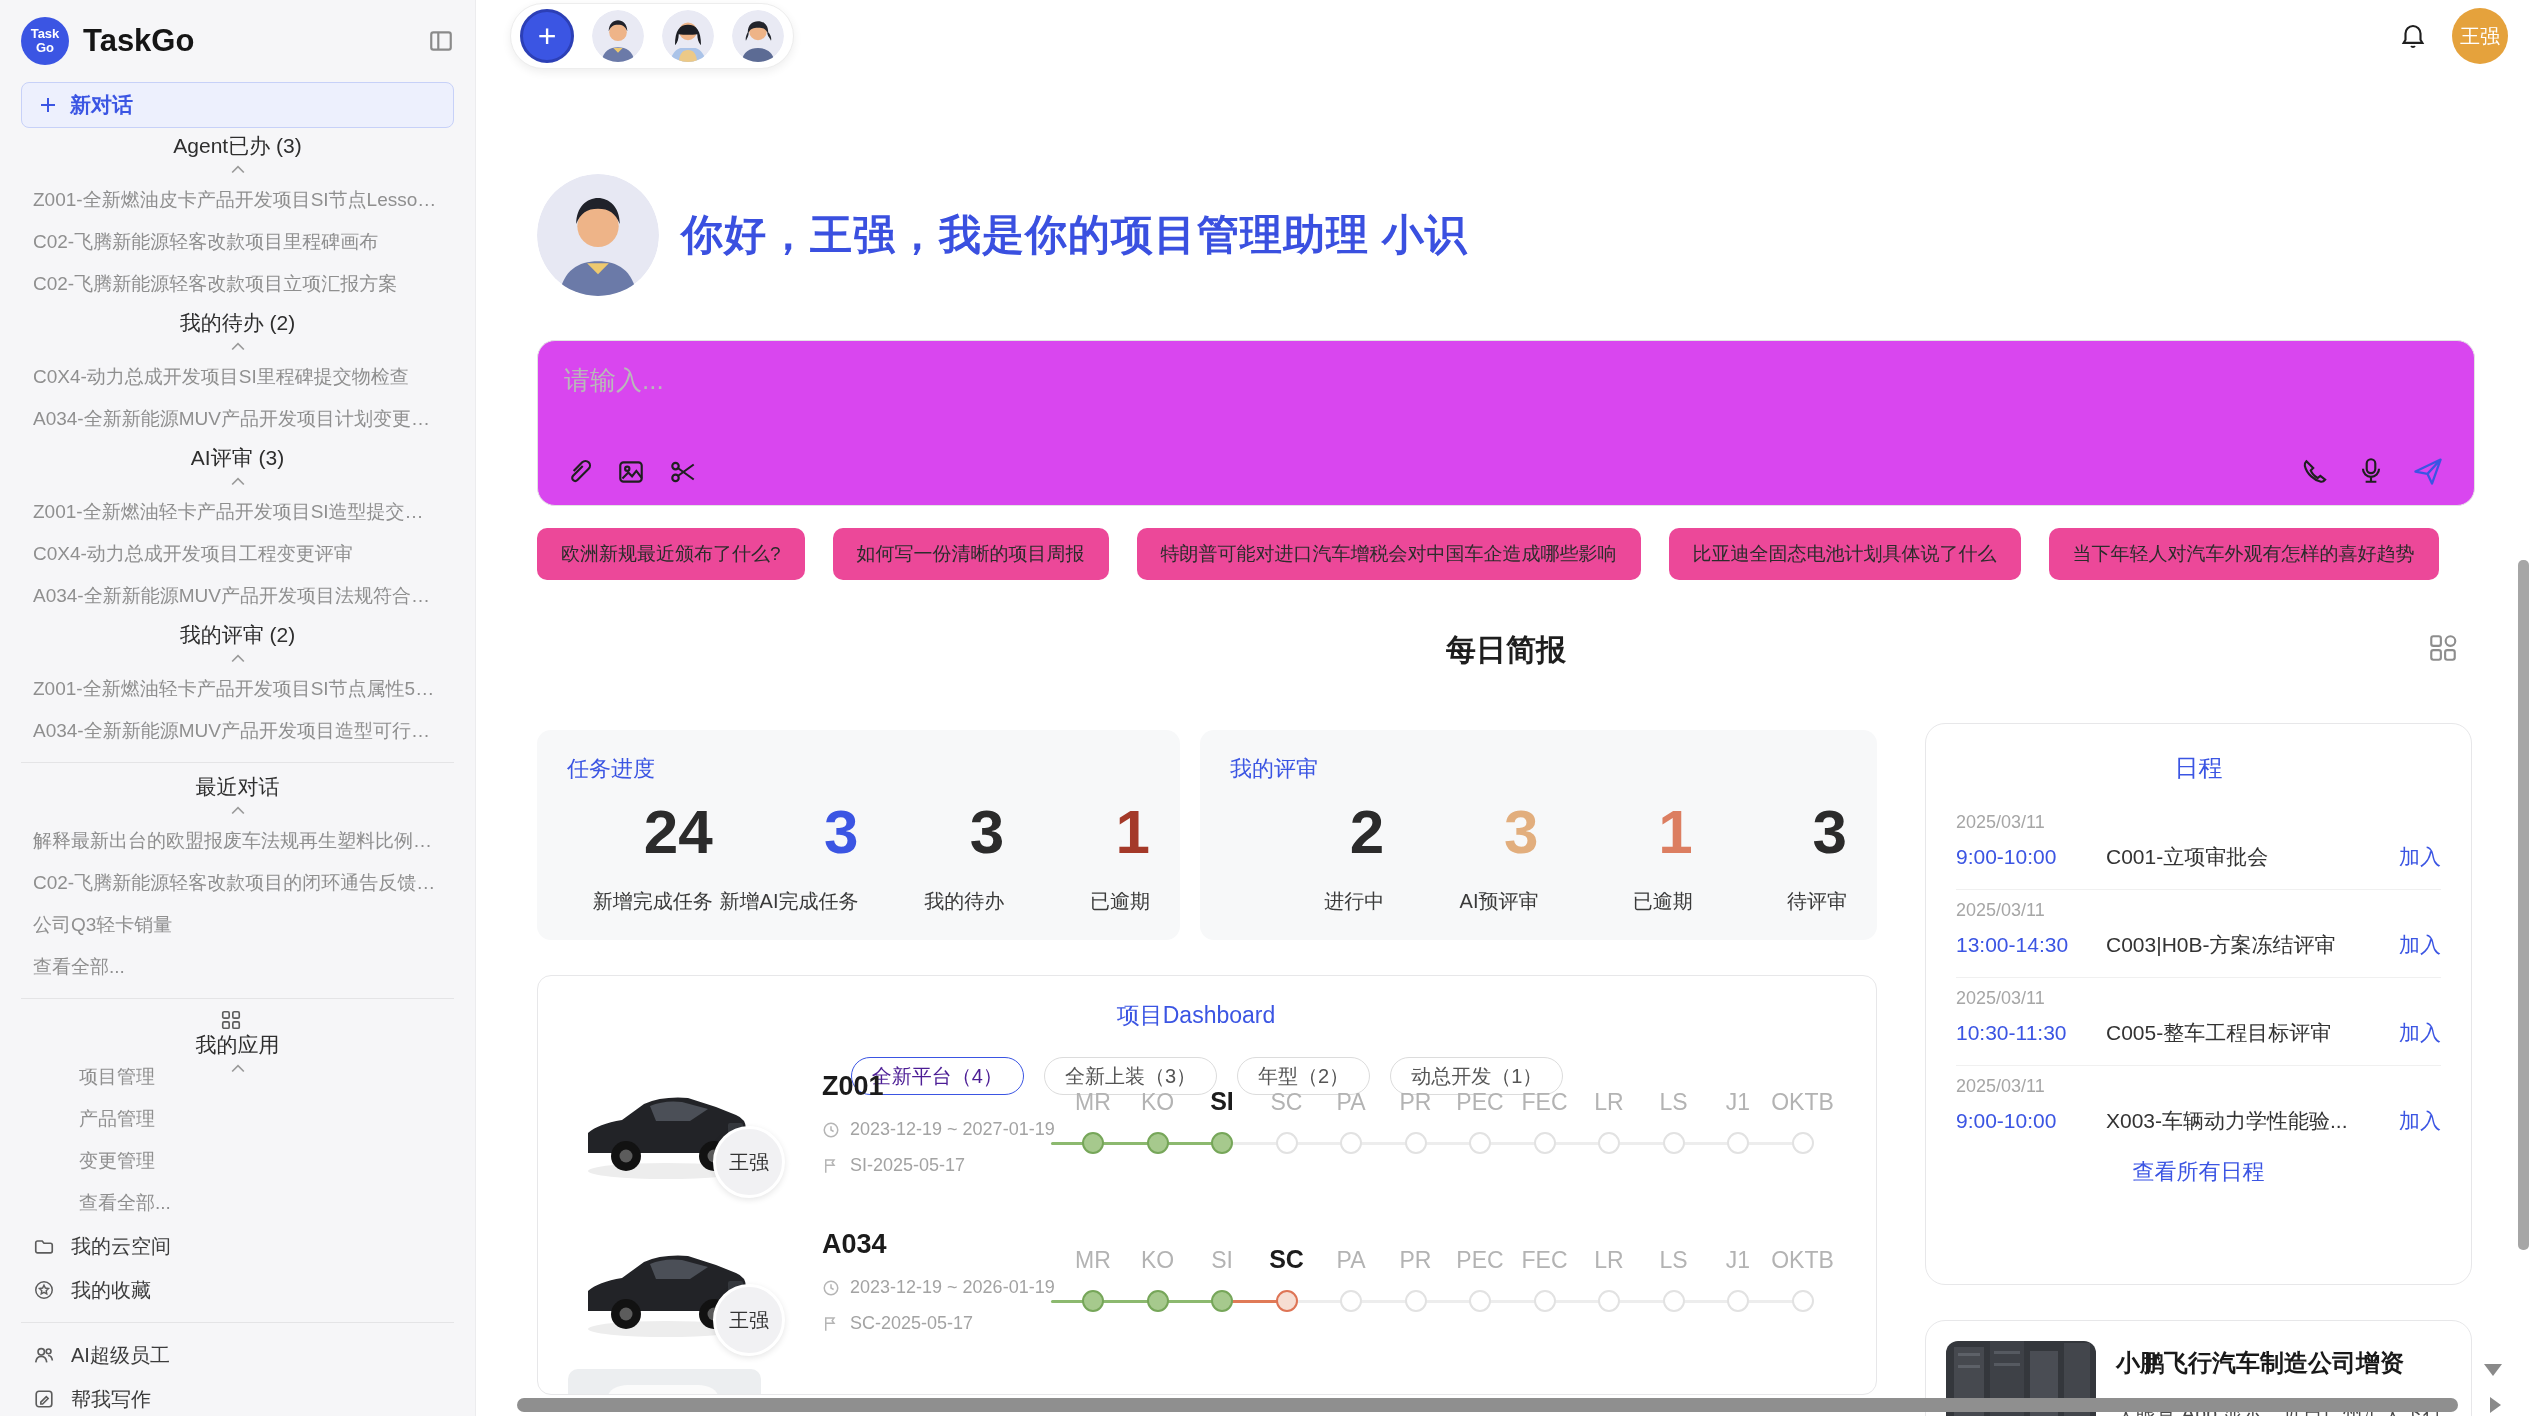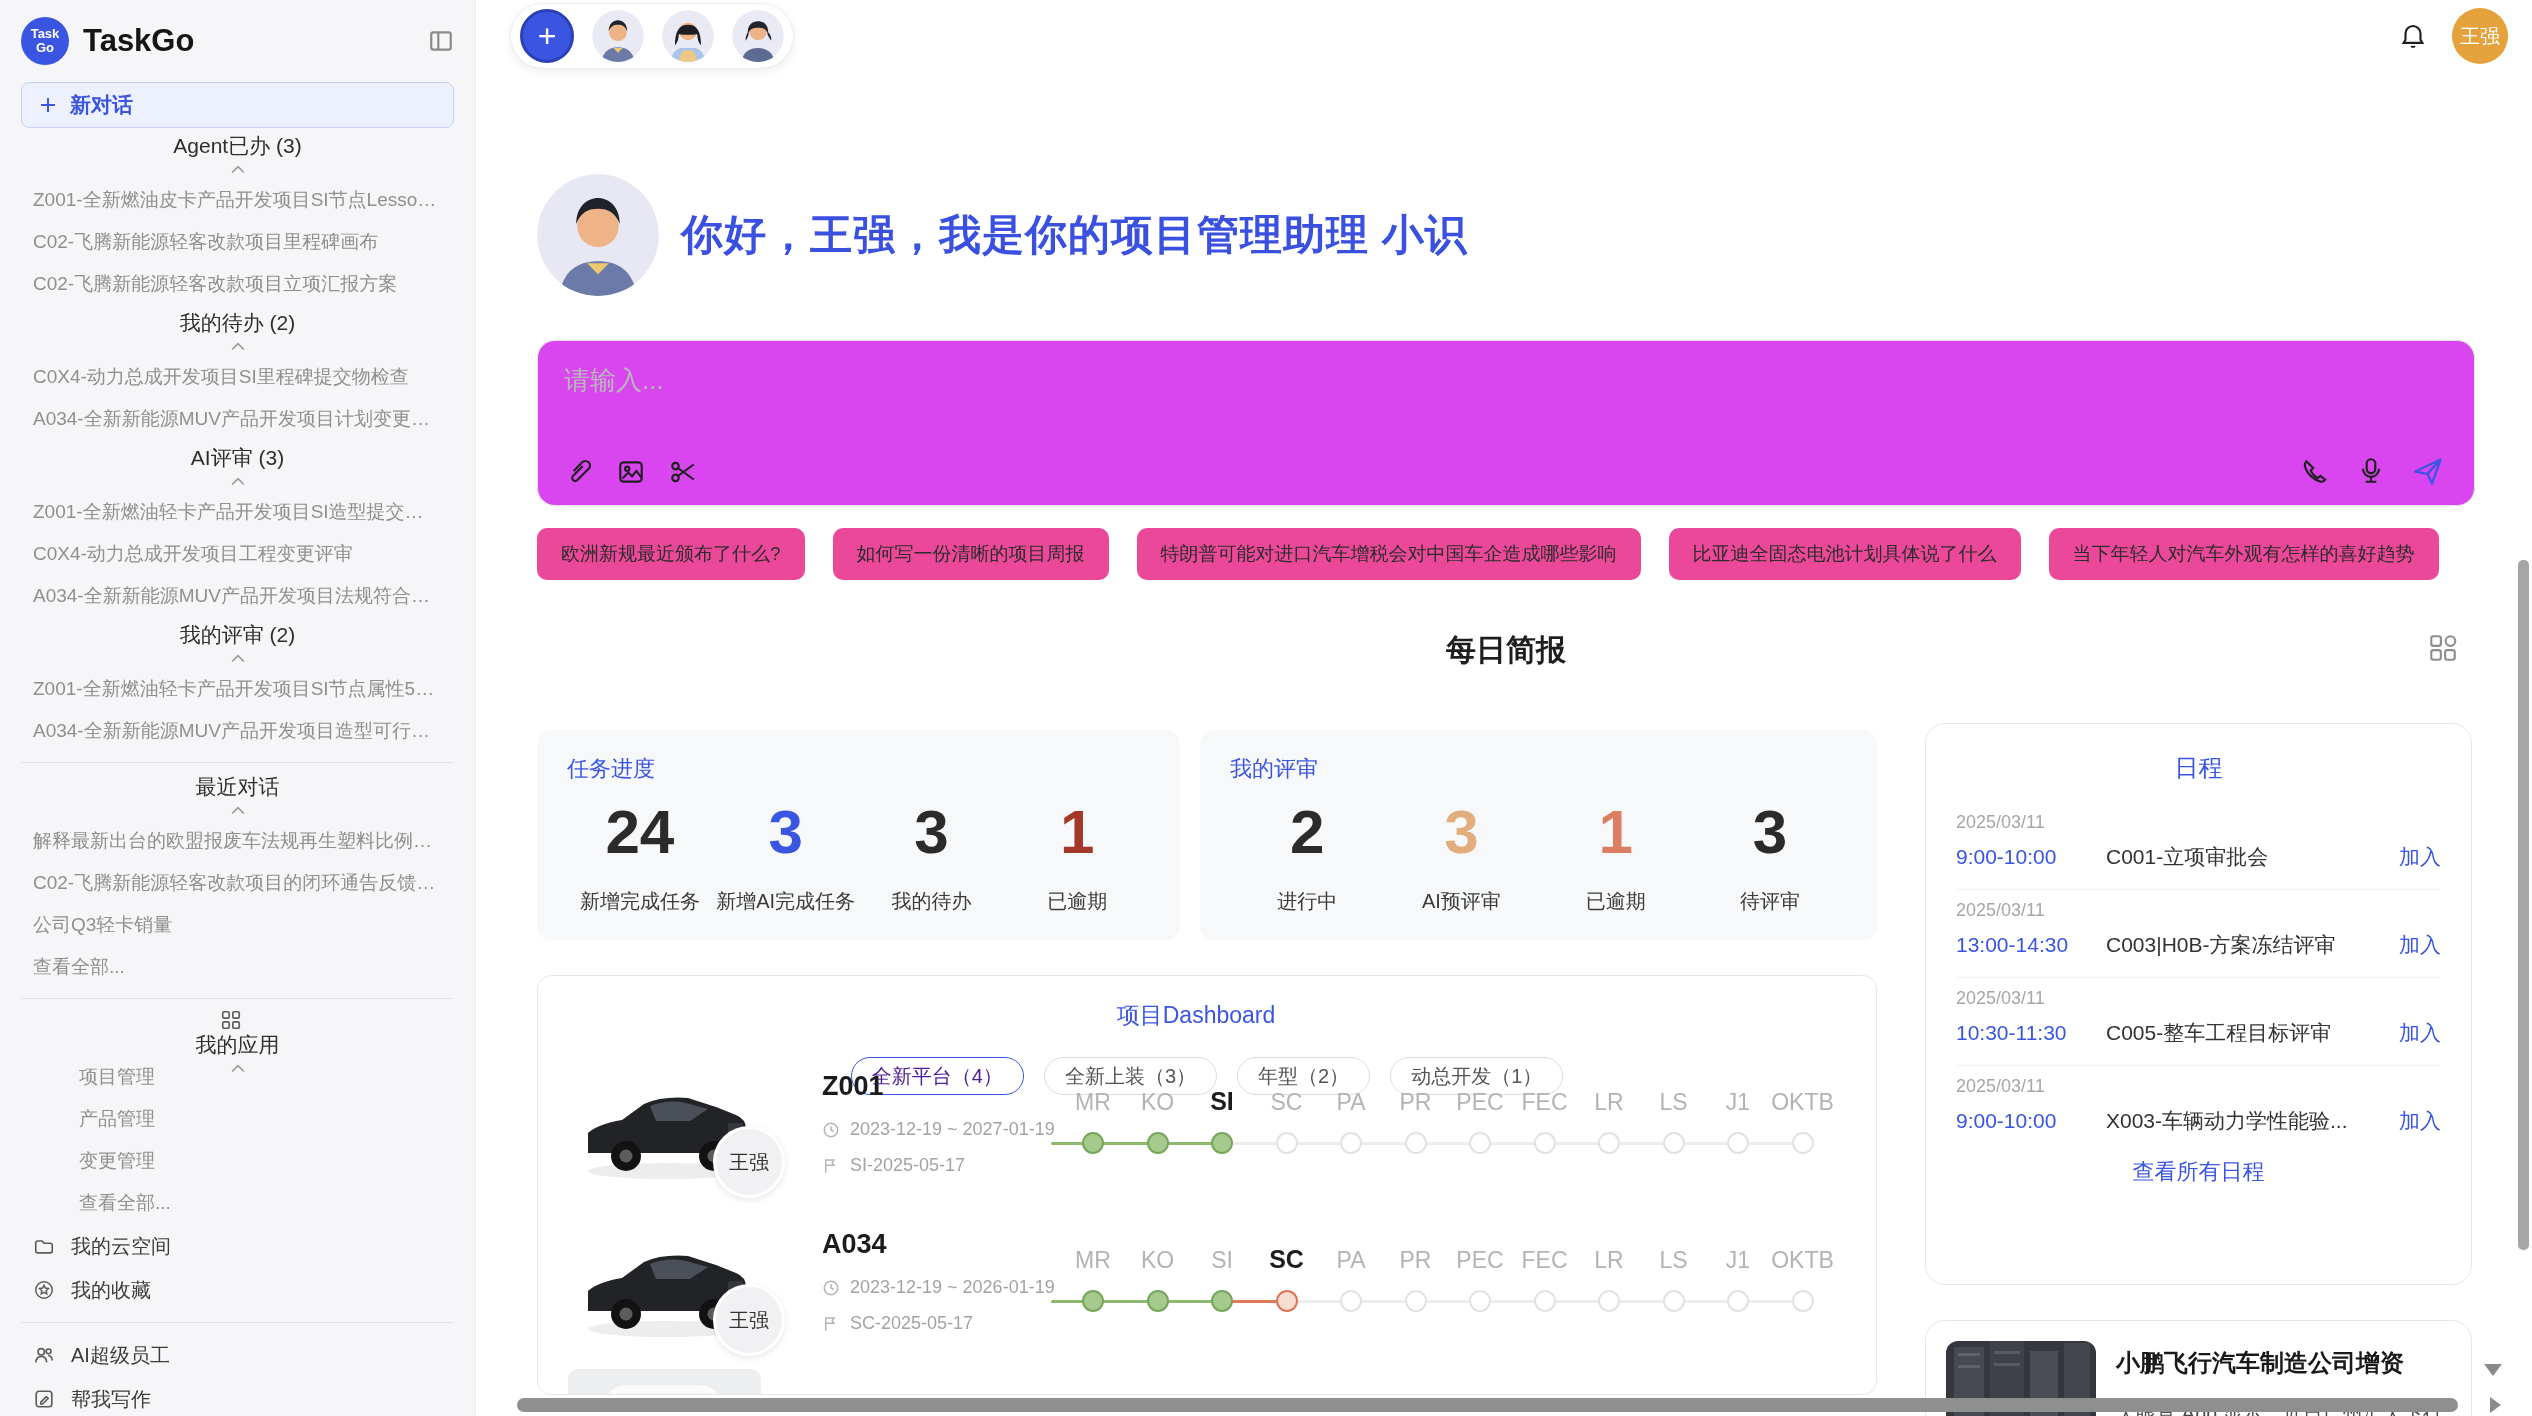--- a/index.html
+++ b/index.html
@@ -64,21 +64,21 @@
 
   .briefing-head { position:absolute; left:61px; top:630px; width:1938px; text-align:center; }
   .briefing-title { font-size:30px; font-weight:700; color:#1e1e1e; }
   .layout-icon { position:absolute; right:16px; top:2px; color:#8d8d8d; cursor:pointer; }
 
   .stat-card { position:absolute; top:730px; height:210px; background:#f7f8f9; border-radius:14px; padding:24px 30px; }
   .stat-card.c0 { left:61px;  width:643px; }
   .stat-card.c1 { left:724px; width:677px; }
   .stat-title { font-size:22px; color:#3b55e3; font-weight:500; }
   .stat-row { display:flex; margin-top:6px; }
-  .stat-col { flex:1; text-align:center; }
+  .stat-col { flex:1; text-align:right; }
   .stat-val { font-size:62px; font-weight:600; color:#2b2b2b; line-height:1.35; }
   .stat-val.blue { color:#3b55e3; } .stat-val.red { color:#a43929; }
   .stat-val.orange { color:#e2ae7d; } .stat-val.orange-red { color:#dc7e61; }
   .stat-lab { margin-top:14px; font-size:20px; color:#3a3a3a; }
 
   .dash-card { position:absolute; left:61px; top:975px; width:1340px; height:420px; background:#fff;
                border:1px solid #e7e7e9; border-radius:14px; overflow:hidden; }
   .dash-head { display:flex; align-items:center; gap:26px; padding:24px 34px 0 34px;flex-direction:column; }
   .dash-title { font-size:23px; color:#3b55e3; font-weight:500; margin-right:22px; }
   .fchip { height:38px; line-height:36px; padding:0 20px; border-radius:19px; font-size:20px; cursor:pointer;

